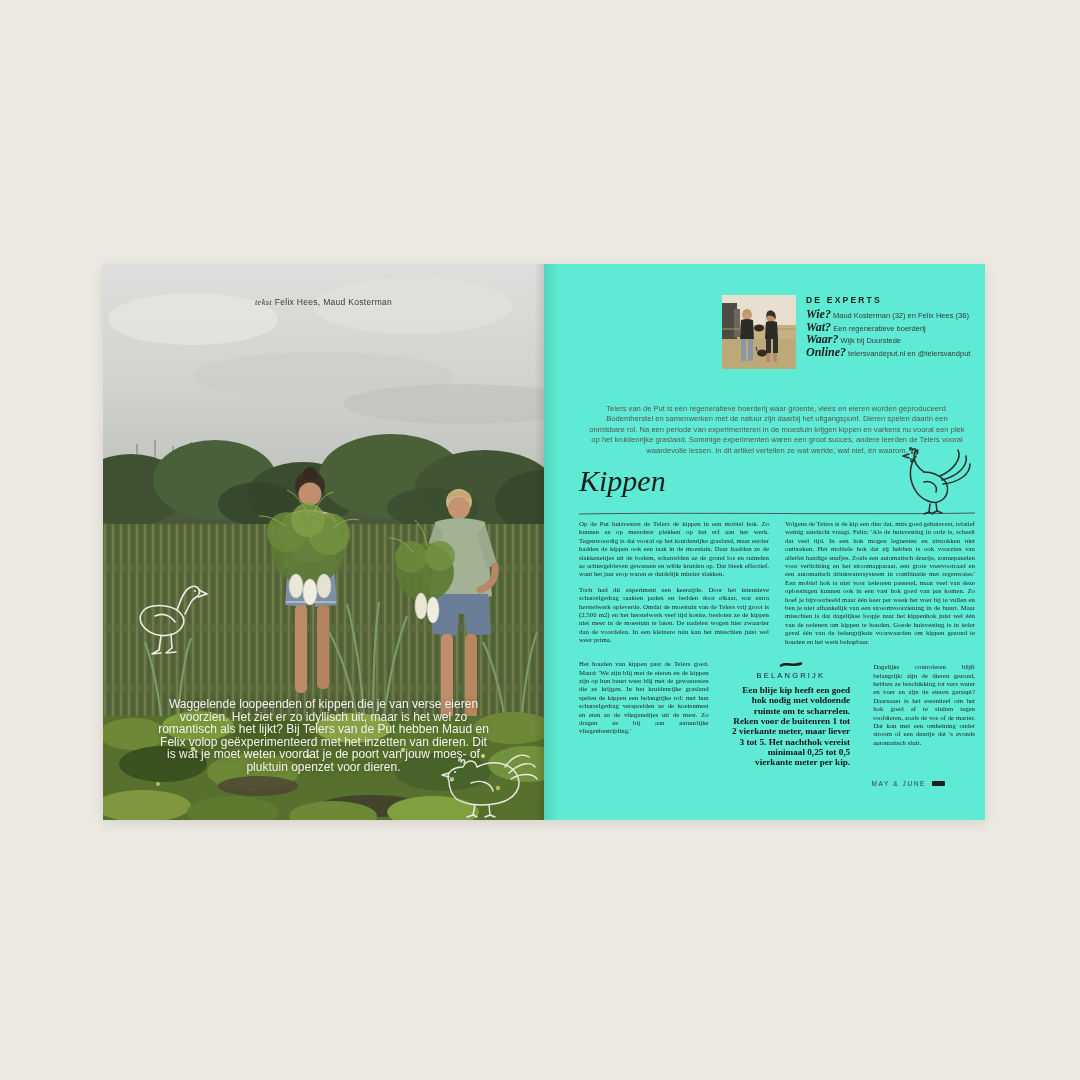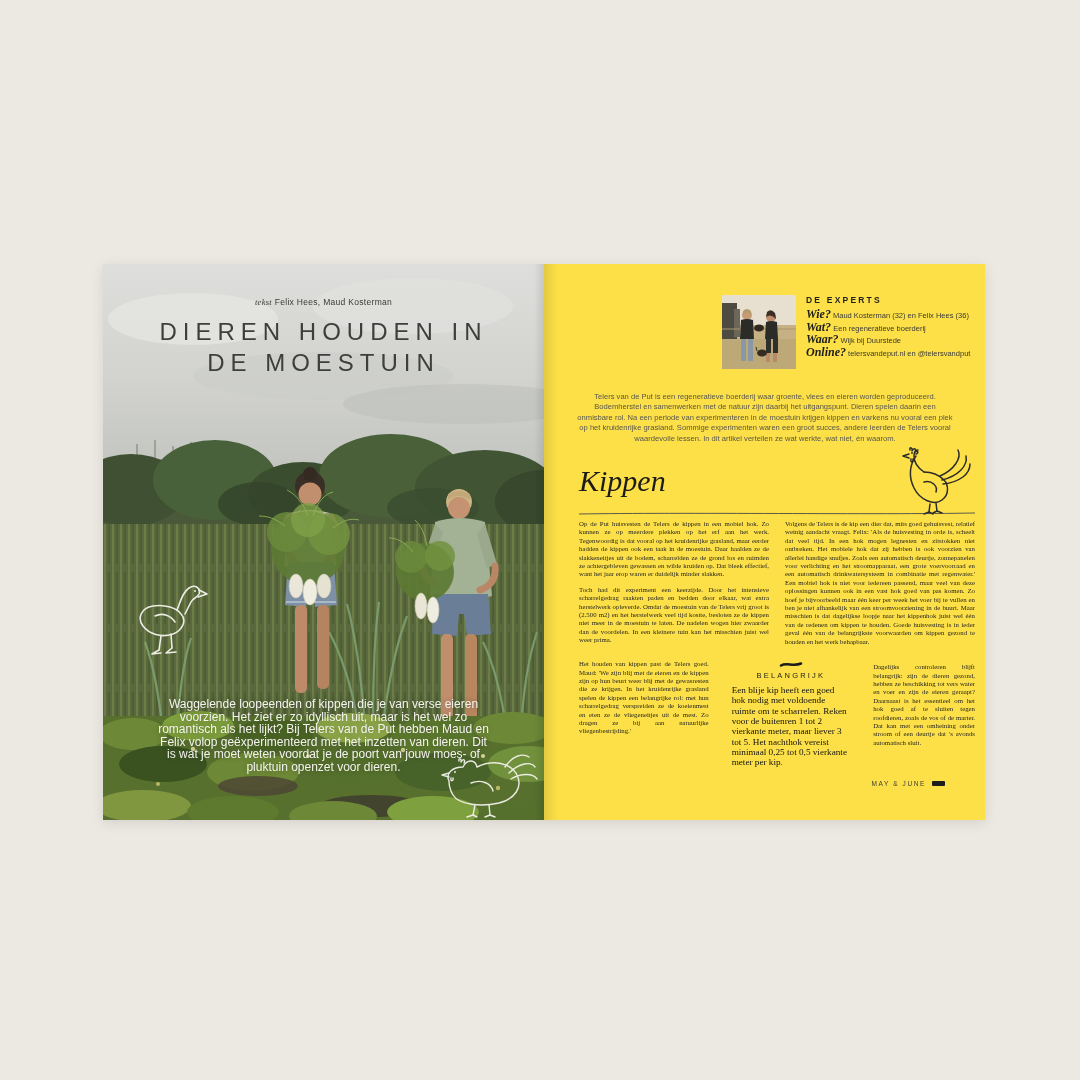--- a/index.html
+++ b/index.html
@@ -5,21 +5,21 @@
   html,body{margin:0;padding:0;}
   body{
     width:1080px;height:1080px;overflow:hidden;position:relative;
     background:#ECE9E2;
     font-family:"Liberation Sans", sans-serif;
   }
   .spread{
     position:absolute;left:103px;top:264px;width:882px;height:556px;
     display:flex;box-shadow:0 3px 12px rgba(0,0,0,0.10);
   }
-  .page{position:relative;width:441px;height:556px;overflow:hidden;background:#fde047;}
+  .page{position:relative;width:441px;height:556px;overflow:hidden;background:#5eead4;}
   .page-left{background:#d946ef;}
   .page-left::after{
     content:"";position:absolute;top:0;right:0;width:10px;height:100%;
     background:linear-gradient(to left, rgba(0,0,0,0.10), rgba(0,0,0,0));
   }
   .page-right::before{
     content:"";position:absolute;top:0;left:0;width:14px;height:100%;
     background:linear-gradient(to right, rgba(0,0,0,0.10), rgba(0,0,0,0));
     z-index:5;
   }
@@ -46,21 +46,21 @@
   
   .experts-block{position:absolute;left:178px;top:31px;display:flex;z-index:2;}
   .expert-photo{width:74px;height:74px;overflow:hidden;flex:none;}
   .expert-info{margin-left:10px;width:172px;}
   .experts-heading{
     font-size:8.5px;letter-spacing:2.2px;color:#1f1f1d;font-weight:bold;margin-bottom:4px;
   }
   .expert-row{font-size:7.5px;line-height:10.5px;color:#3a3a36;}
   .expert-row .q{font-family:"Liberation Serif",serif;font-style:italic;font-weight:bold;color:#1d1d1b;font-size:12px;}
   .intro-par{
-    position:absolute;left:33px;top:128px;width:376px;margin:0;text-align:center;
+    position:absolute;left:33px;top:128px;width:376px;margin:12px;text-align:center;
     font-size:7.6px;line-height:10.4px;color:#56554f;
   }
   .section-heading{
     position:absolute;left:35px;top:200px;margin:0;
     font-family:"Liberation Serif",serif;font-style:italic;font-weight:normal;
     font-size:30px;color:#1b1b19;z-index:2;
   }
   .heading-rule{position:absolute;left:35px;top:248px;width:396px;height:3px;z-index:1;}
   .rooster{position:absolute;left:352px;top:178px;z-index:2;}
 
@@ -72,22 +72,22 @@
     font-family:"Liberation Serif",serif;font-size:6.8px;line-height:8.4px;
     text-align:justify;color:#262622;
   }
   .cols-bottom{display:flex;gap:23px;margin-top:7px;}
   .col-lower-left{width:140px;}
   .callout{width:128px;text-align:center;padding-top:1px;}
   .col-lower-right{width:110px;padding-top:3px;}
   .callout-ornament{display:block;margin:0 auto 3px auto;}
   .callout-label{font-size:7.5px;letter-spacing:2.2px;color:#1d1d1b;margin-bottom:5px;}
   .callout-text{
-    font-family:"Liberation Serif",serif;font-weight:normal;
-    font-size:9.2px;line-height:10.3px;color:#141412;text-align:left;
+    font-family:"Liberation Serif",serif;font-weight:bold;
+    font-size:9.2px;line-height:10.3px;color:#141412;text-align:right;
   }
   .page-footer{
     position:absolute;right:40px;top:516px;z-index:3;
     display:flex;align-items:center;gap:6px;
     font-size:6.5px;letter-spacing:1.6px;color:#3c3c38;
   }
   .footer-bar{display:inline-block;width:13px;height:5px;background:#1d1d1b;border-radius:1px;}
 </style>
 </head>
 <body>
@@ -245,24 +245,20 @@
         <path d="M56 58 L54 68 M70 58 L71 68"></path>
         <path d="M54 68 L48 70 M54 68 L58 70 M71 68 L76 70 M71 68 L66 70"></path>
         <path d="M52 36 C62 32 72 36 74 44"></path>
       </g>
     </svg>
 
     <div class="byline">
       <span class="prefix">tekst</span>
       <span>Felix Hees, Maud Kosterman</span>
     </div>
-    <h1 class="main-title">
-      <span>DIEREN HOUDEN IN</span><br>
-      <span>DE MOESTUIN</span>
-    </h1>
     <p class="standfirst">Waggelende loopeenden of kippen die je van verse eieren voorzien. Het ziet er zo idyllisch uit, maar is het wel zo romantisch als het lijkt? Bij Telers van de Put hebben Maud en Felix volop geëxperimenteerd met het inzetten van dieren. Dit is wat je moet weten voordat je de poort van jouw moes- of pluktuin openzet voor dieren.</p>
   </div>
 
   <div class="page page-right">
 
     <div class="experts-block">
       <div class="expert-photo">
         <svg width="74" height="74" viewBox="0 0 74 74">
           <rect width="74" height="34" fill="#e7e0d1"></rect>
           <rect y="30" width="74" height="44" fill="#c6b184"></rect>

